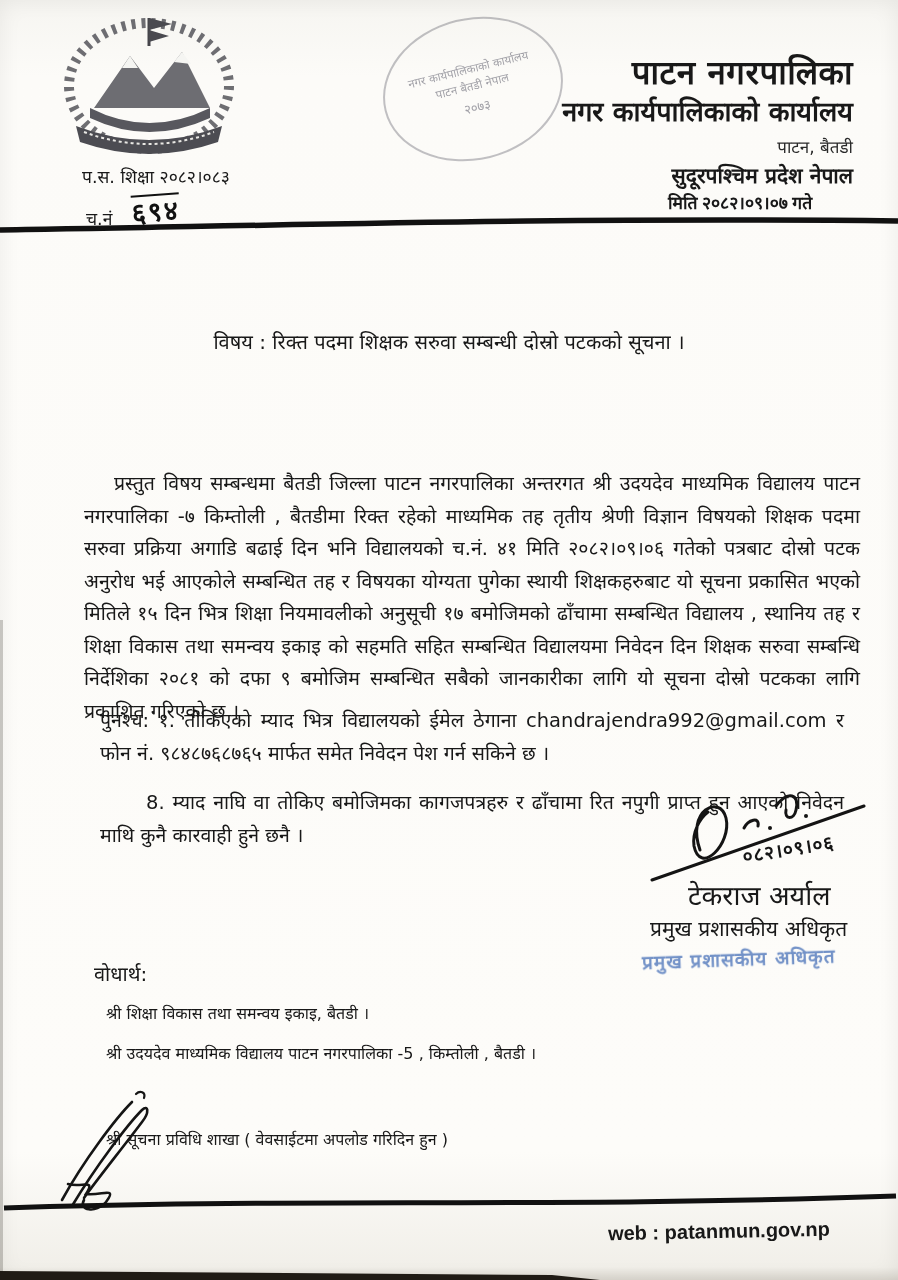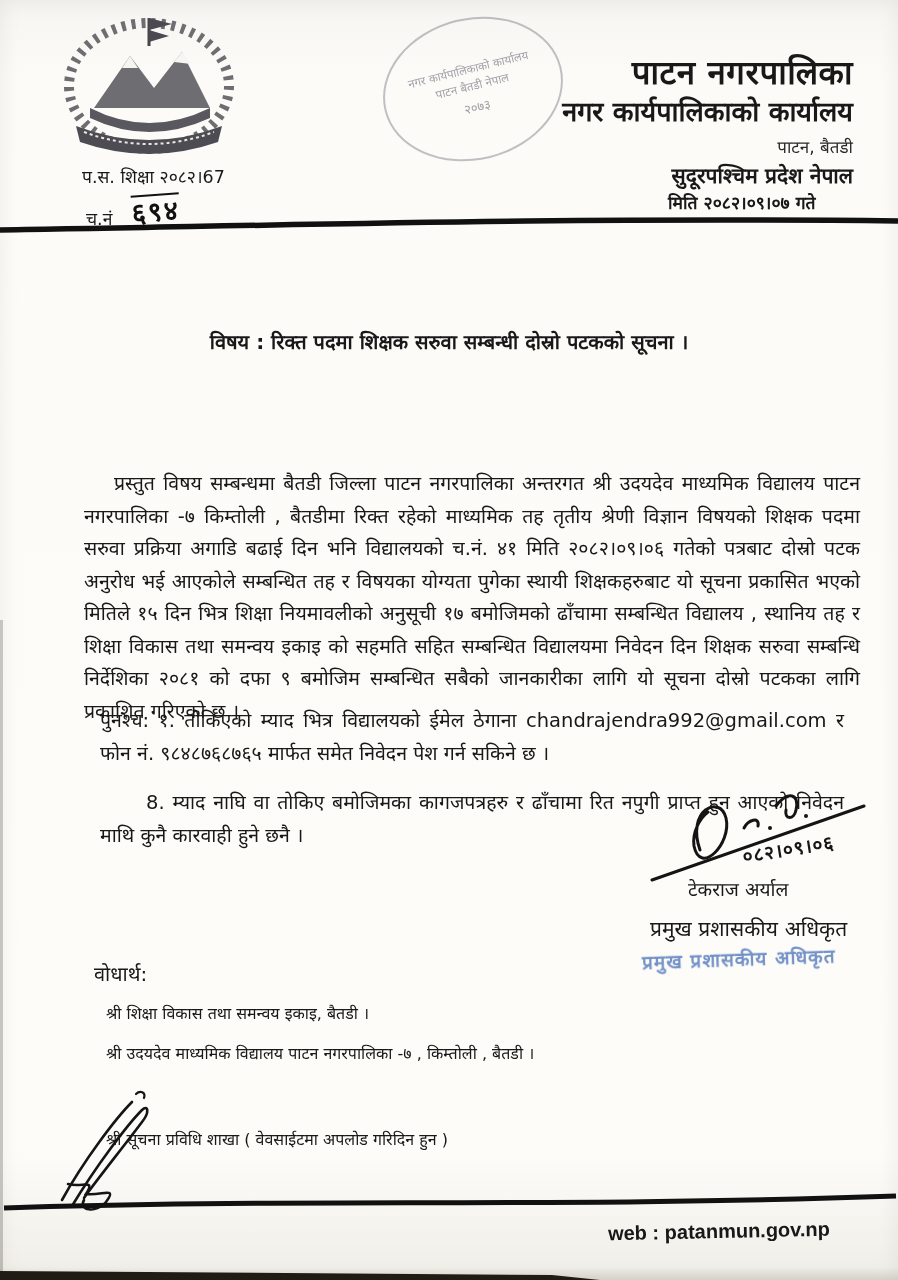--- a/index.html
+++ b/index.html
@@ -35,44 +35,44 @@
   .stamp .yr{font-size:13px;margin-top:2px;}
   
   .ref-ps{left:82px;top:164px;font-size:17.5px;}
   .ref-ch{left:86px;top:196px;font-size:17.5px;}
   .ref-ch .hand{
     display:inline-block;font-size:27px;font-weight:bold;
     transform:rotate(-4deg) translateY(-4px);
     margin-left:14px;letter-spacing:2px;
     text-decoration:overline;color:#111;
   }
-  .ref-date{left:668px;top:190px;font-size:17.5px;font-weight:bold;}
+  .ref-date{left:668px;top:190px;font-size:17.5px;font-weight:bold;font-family:Liberation Serif, serif;}
   
   .rule{left:0;width:898px;height:22px;}
   .rule-top{top:212px;}
   .rule-bottom{top:1192px;}
   
-  .subject{left:60px;right:60px;top:328px;text-align:center;font-size:20px;font-weight:700;}
+  .subject{left:60px;right:60px;top:328px;text-align:center;font-size:20px;font-weight:400;}
   .salutation{left:94px;top:402px;font-size:20px;}
   
   .body-par{
     left:84px;width:776px;top:468px;
     font-size:19.5px;line-height:32.5px;
     text-align:justify;text-indent:30px;
   }
   .ps-block{left:84px;width:776px;top:688px;font-size:19.5px;line-height:33px;text-align:justify;}
   .ps-block p{margin:16px;}
   .ps-block .ps2{text-indent:46px;}
   
   .sig-svg{left:648px;top:788px;width:225px;height:100px;}
   .sig-date{
     left:742px;top:836px;font-size:19px;font-weight:bold;
     transform:rotate(-9deg);letter-spacing:1px;color:#161616;
   }
-  .sig-name{left:688px;top:876px;font-size:19px;}
+  .sig-name{left:688px;top:876px;font-size:27px;}
   .sig-title{left:650px;top:914px;font-size:21px;font-weight:500;}
   .sig-stamp{
     left:642px;top:946px;font-size:19px;font-weight:bold;
     color:#3f6ab5;opacity:.72;transform:rotate(-2deg);
     filter:blur(.4px);letter-spacing:1px;white-space:nowrap;
   }
   
   .cc-head{left:94px;top:960px;font-size:20px;font-weight:500;}
   .cc-item{left:106px;font-size:16px;}
   .cc-1{top:1002px;} .cc-2{top:1042px;} .cc-3{top:1080px;margin-top:48px;}
@@ -111,21 +111,21 @@
     <div class="place">पाटन, बैतडी</div>
     <div class="province">सुदूरपश्चिम प्रदेश नेपाल</div>
   </div>
 
   <div class="abs stamp">
     <span>नगर कार्यपालिकाको कार्यालय</span>
     <span>पाटन बैतडी नेपाल</span>
     <span class="yr">२०७३</span>
   </div>
 
-  <div class="abs ref-ps">प.स. शिक्षा २०८२।67</div>
+  <div class="abs ref-ps">प.स. शिक्षा २०८२।०८३</div>
   <div class="abs ref-ch">
     <span>च.नं</span>
     <span class="hand">६९४</span>
   </div>
   <div class="abs ref-date">मिति २०८२।०९।०७ गते</div>
 
   <svg class="abs rule rule-top" viewBox="0 0 898 22" preserveAspectRatio="none" aria-hidden="true">
     <path d="M0,18 C260,14 560,5 898,9" stroke="#111" stroke-width="5.5" fill="none"></path>
   </svg>
 
@@ -146,21 +146,21 @@
     <circle cx="158" cy="28" r="2" fill="#141414"></circle>
     <path d="M4,92 L216,18" stroke="#141414" stroke-width="3" fill="none" stroke-linecap="round"></path>
   </svg>
   <div class="abs sig-date">०८२।०९।०६</div>
   <div class="abs sig-name">टेकराज अर्याल</div>
   <div class="abs sig-title">प्रमुख प्रशासकीय अधिकृत</div>
   <div class="abs sig-stamp">प्रमुख प्रशासकीय अधिकृत</div>
 
   <div class="abs cc-head">वोधार्थ:</div>
   <div class="abs cc-item cc-1">श्री शिक्षा विकास तथा समन्वय इकाइ, बैतडी ।</div>
-  <div class="abs cc-item cc-2">श्री उदयदेव माध्यमिक विद्यालय पाटन नगरपालिका -७ , किम्तोली , बैतडी ।</div>
+  <div class="abs cc-item cc-2">श्री उदयदेव माध्यमिक विद्यालय पाटन नगरपालिका -5 , किम्तोली , बैतडी ।</div>
   <div class="abs cc-item cc-3">श्री सूचना प्रविधि शाखा  ( वेवसाईटमा अपलोड गरिदिन हुन )</div>
 
   <svg class="abs scribble-svg" viewBox="0 0 140 130" aria-hidden="true">
     <path d="M18,112 C40,72 72,30 88,14" stroke="#151515" stroke-width="2.6" fill="none" stroke-linecap="round"></path>
     <path d="M28,118 C52,78 84,36 98,22 C104,16 106,24 98,34 C80,58 48,98 40,110" stroke="#151515" stroke-width="2.6" fill="none" stroke-linecap="round"></path>
     <path d="M24,96 C38,100 52,90 42,106 C58,108 74,98 62,114 C52,126 34,122 40,112" stroke="#151515" stroke-width="2.6" fill="none" stroke-linecap="round"></path>
     <path d="M92,6 C96,2 102,4 100,10" stroke="#151515" stroke-width="2.2" fill="none" stroke-linecap="round"></path>
   </svg>
 
   <svg class="abs rule rule-bottom" viewBox="0 0 898 22" preserveAspectRatio="none" aria-hidden="true">

